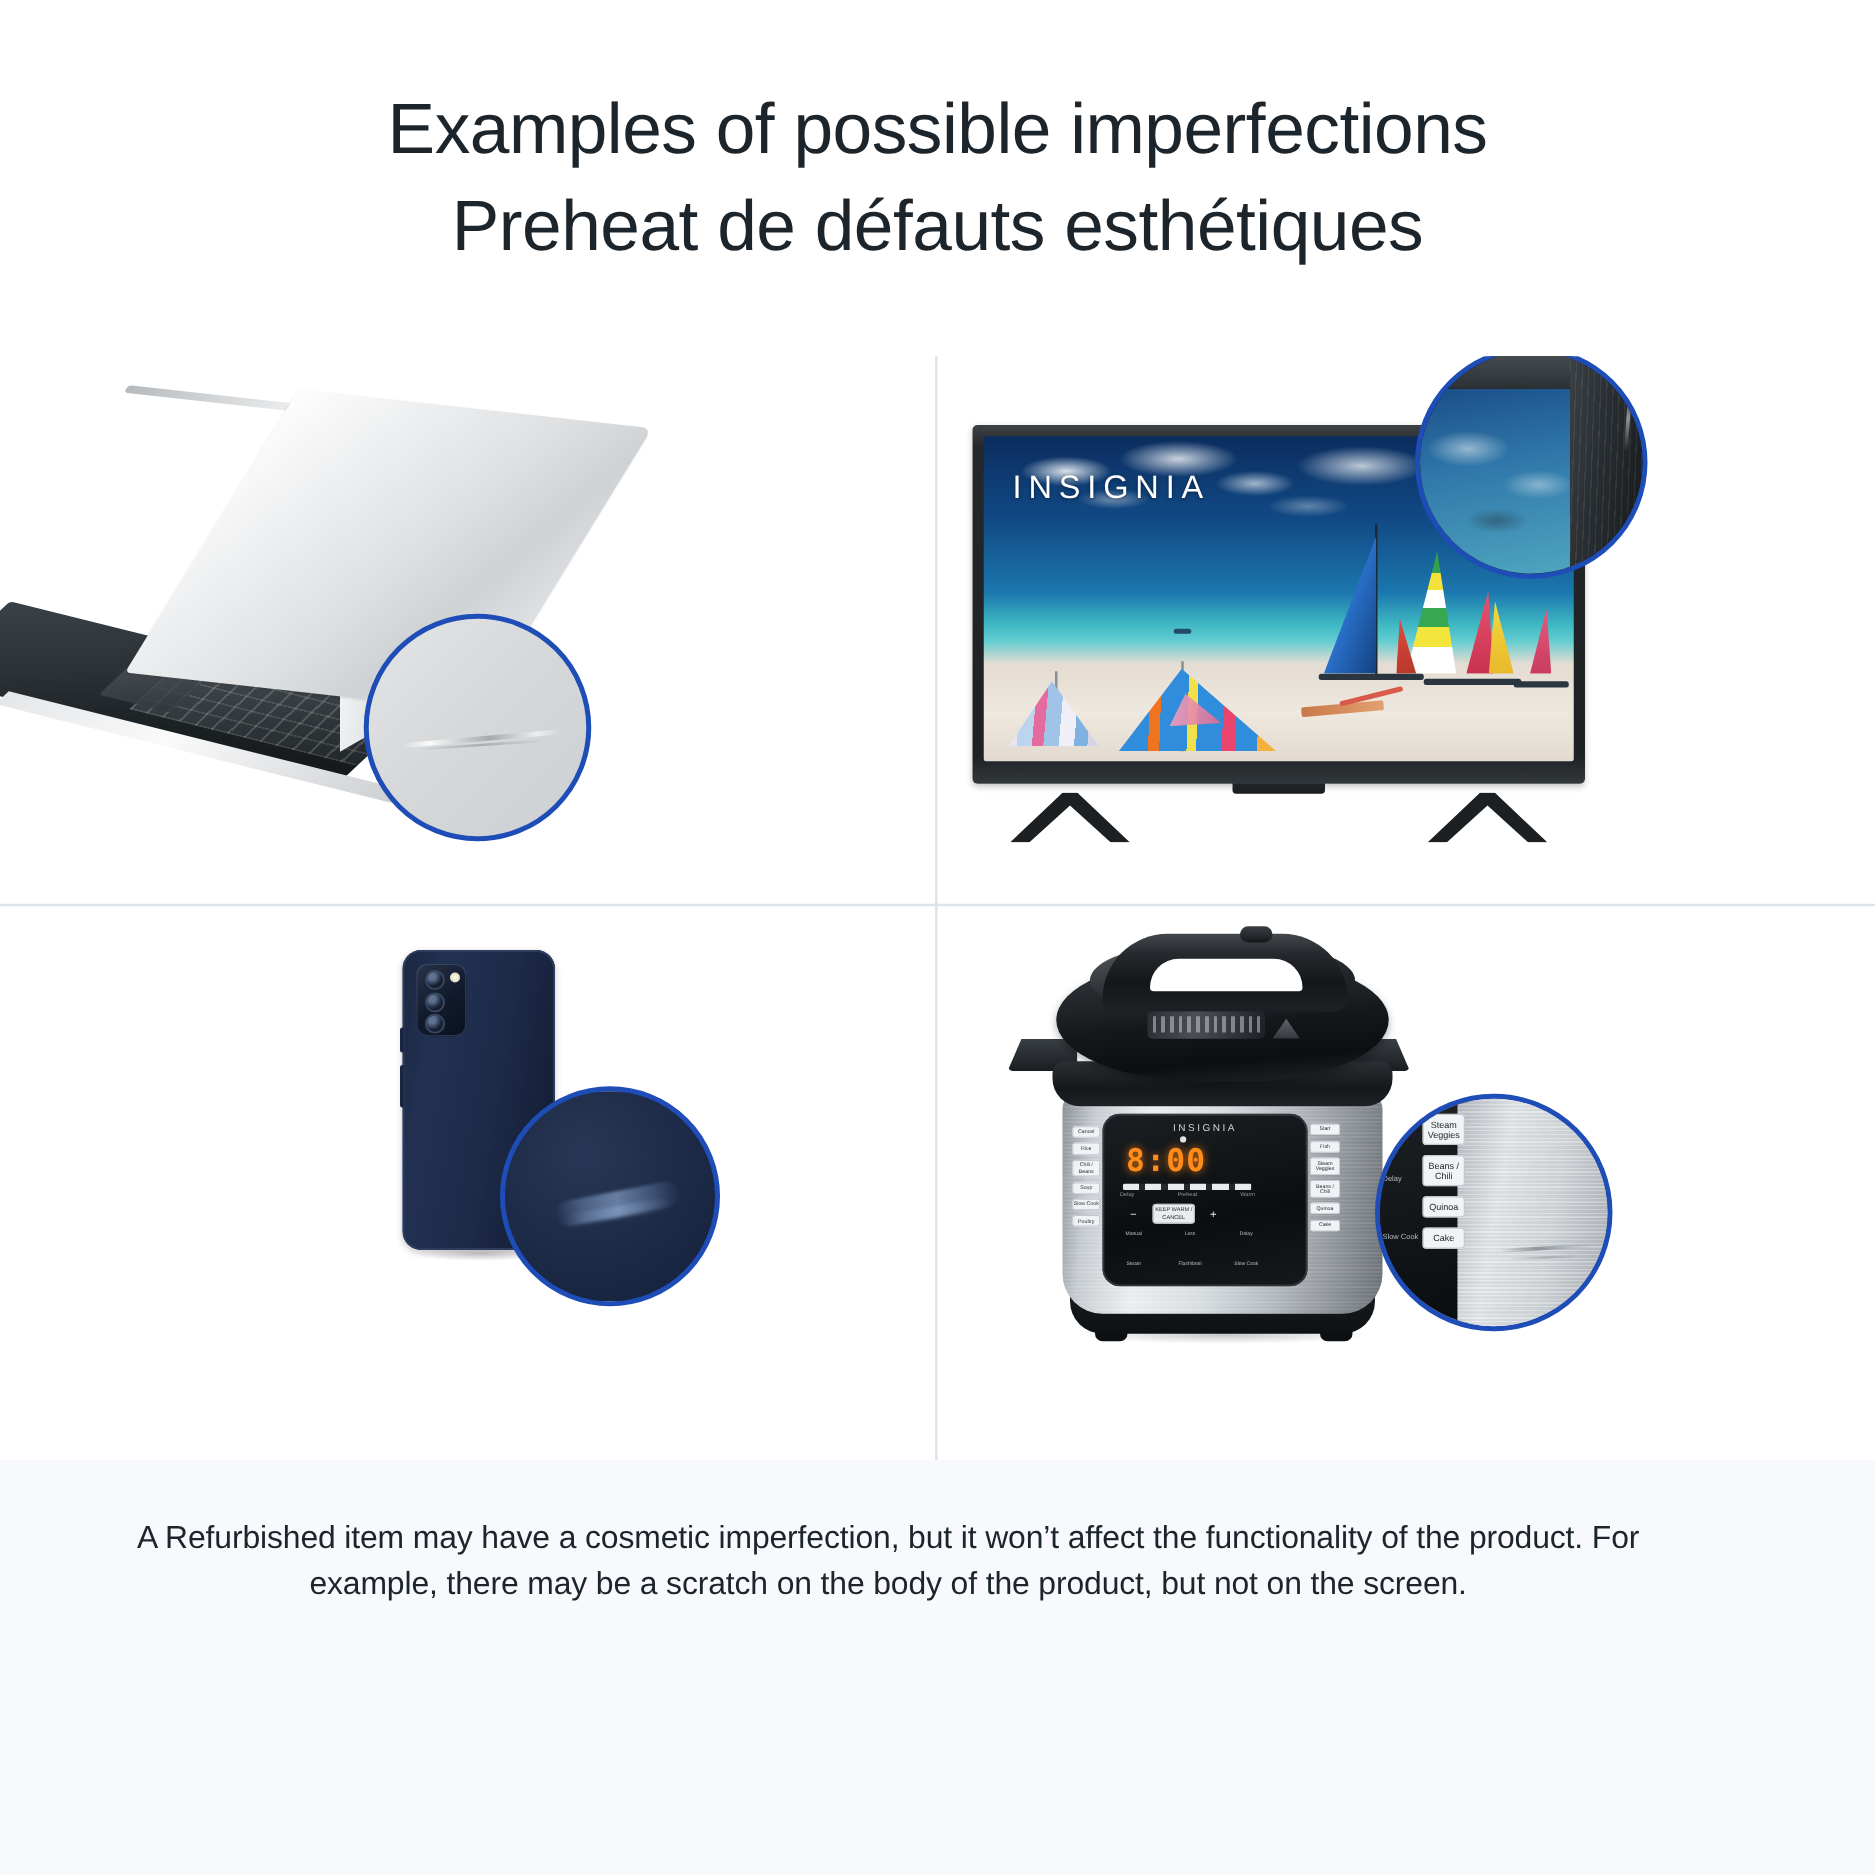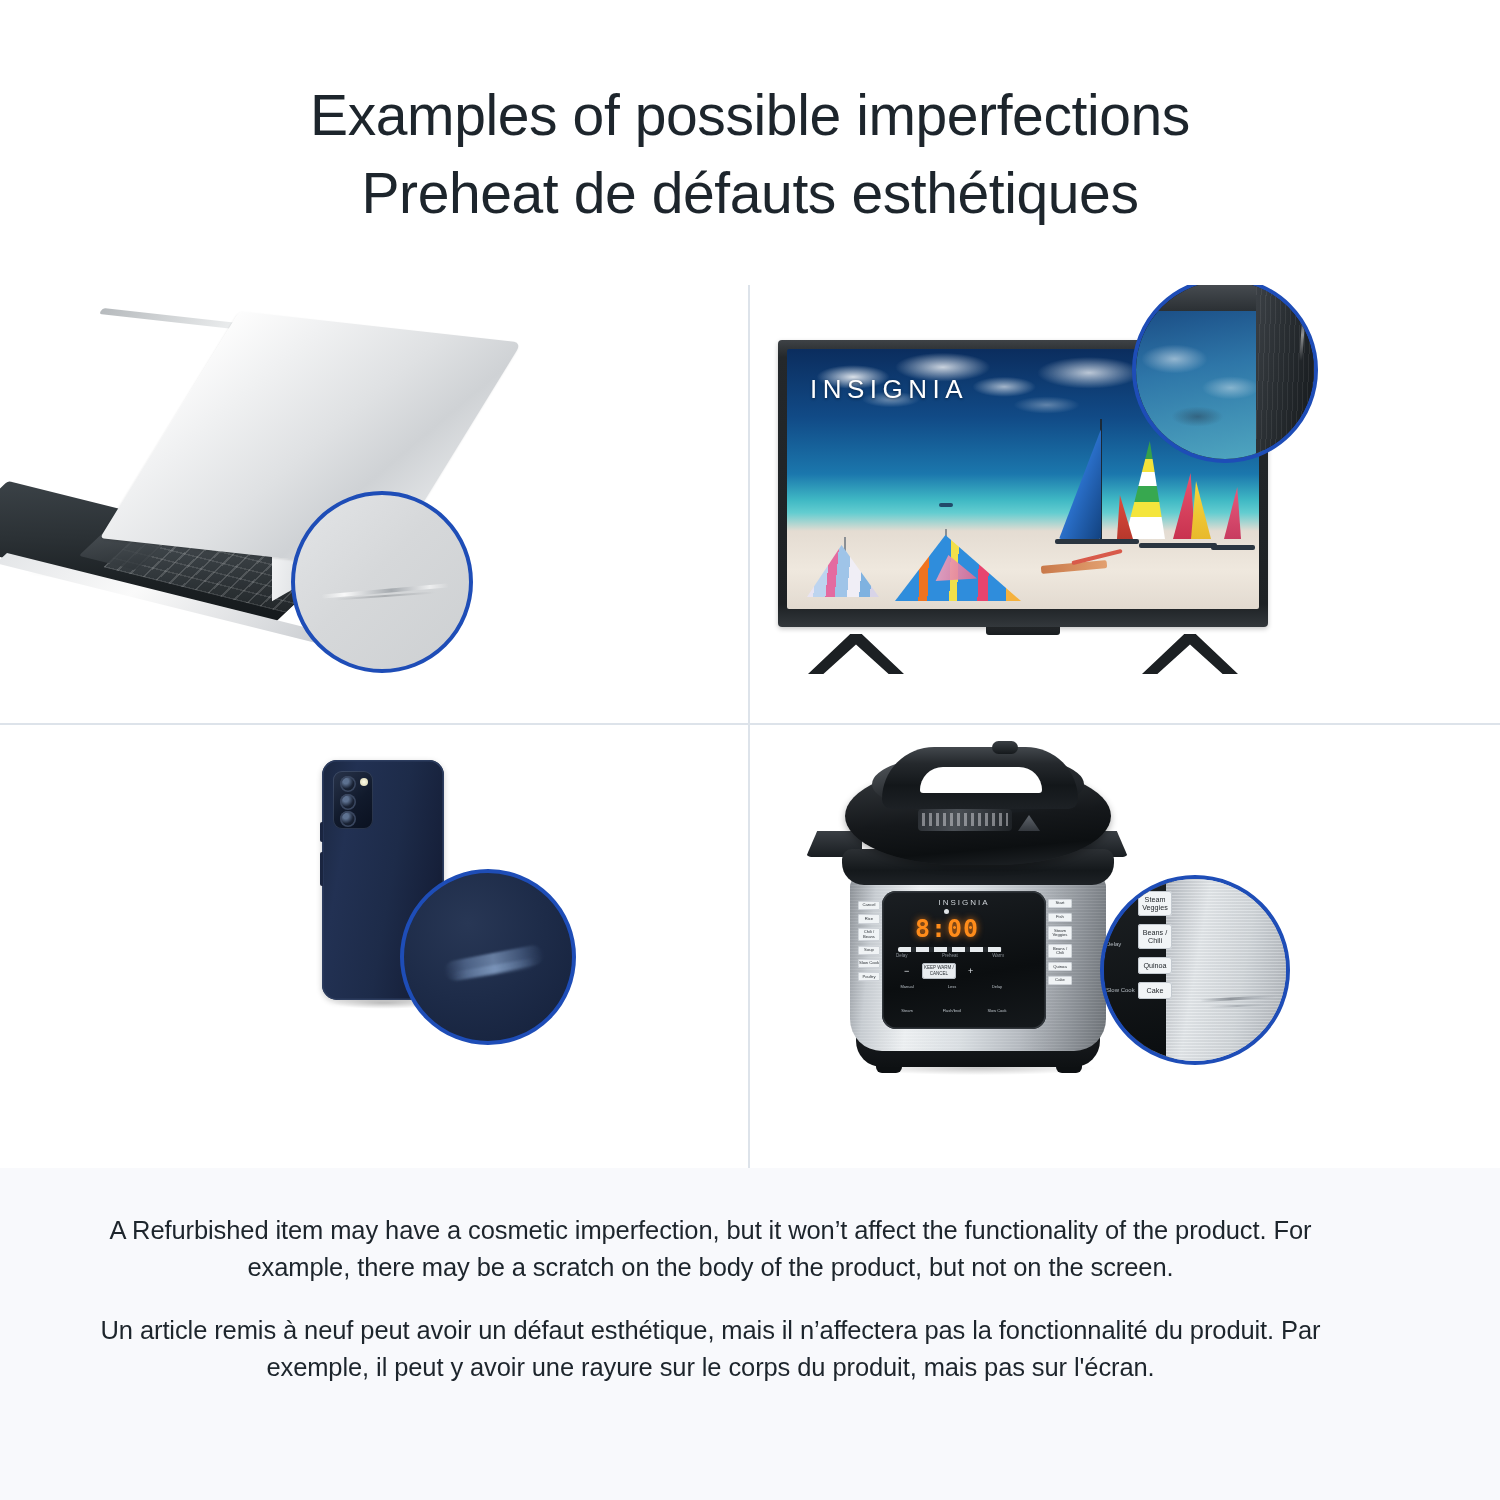--- a/index.html
+++ b/index.html
@@ -5,21 +5,21 @@
   * { box-sizing: border-box; margin: 0; padding: 0; }
   html, body {
     width: 1500px; height: 1500px;
     background: #ffffff;
     font-family: "Liberation Sans", sans-serif;
     overflow: hidden;
   }
   #page { position: relative; width: 1500px; height: 1500px; background:#fff; }
 
   
-  .title-block { position:absolute; left:0; top:76px; width:1500px; text-align:center; }
+  .title-block { position:absolute; left:0; top:64px; width:1500px; text-align:center; }
   .title-line {
     font-size: 57px; line-height: 78px; font-weight: 400;
     color: #1d252c; letter-spacing: -0.4px; white-space: nowrap;
   }
 
   
   .grid { position:absolute; left:0; top:285px; width:1500px; height:883px; }
   .vdiv { position:absolute; left:748px; top:0; width:1.5px; height:883px; background:#dde3ea; }
   .hdiv { position:absolute; left:0; top:438px; width:1500px; height:1.5px; background:#dde3ea; }
   .cell { position:absolute; overflow:hidden; }
@@ -381,21 +381,21 @@
     position:absolute; left:132px; top:166px; width:164px; height:138px;
     border-radius:14px;
     background:linear-gradient(170deg,#1b1f23,#0b0e10 60%,#15191c);
     box-shadow: inset 0 0 0 1.5px #32373c;
   }
   .ck-brand {
     position:absolute; left:0; top:7px; width:100%; text-align:center;
     color:#cfd4d9; font-size:8px; letter-spacing:2px;
   }
   .ck-led {
-    position:absolute; left:30px; top:24px; width:70px; height:26px;
+    position:absolute; left:16px; top:24px; width:70px; height:26px;
     display:flex; align-items:center; justify-content:center;
     color:#ff8c1a; font-family:"DejaVu Sans Mono", monospace;
     font-size:25px; font-weight:700; letter-spacing:1px;
     text-shadow:0 0 7px rgba(255,130,20,.85);
   }
   .ck-dot {
     position:absolute; left:62px; top:18px; width:5px; height:5px;
     border-radius:50%; background:#dfe3e7;
   }
   .ck-bar {
@@ -674,17 +674,16 @@
           <div class="zscratch2"></div>
         </div>
       </div>
     </div>
 
   </div>
 
   <div class="footer">
     <div class="footer-inner">
       <p class="para">A Refurbished item may have a cosmetic imperfection, but it won’t affect the functionality of the product. For example, there may be a scratch on the body of the product, but not on the screen.</p>
-      <p class="para">Un article remis à neuf peut avoir un défaut esthétique, mais il n’affectera pas la fonctionnalité du produit. Par exemple, il peut y avoir une rayure sur le corps du produit, mais pas sur l'écran.</p>
     </div>
   </div>
 
 </div>
 
 </body></html>

